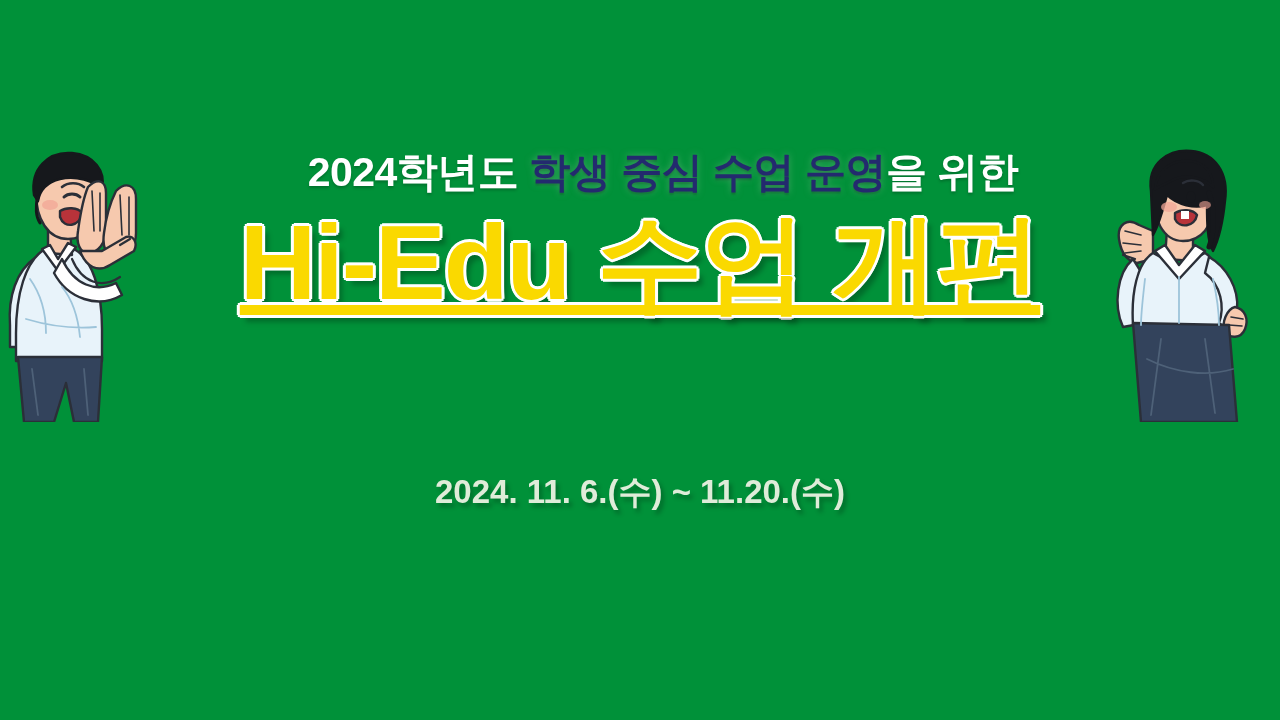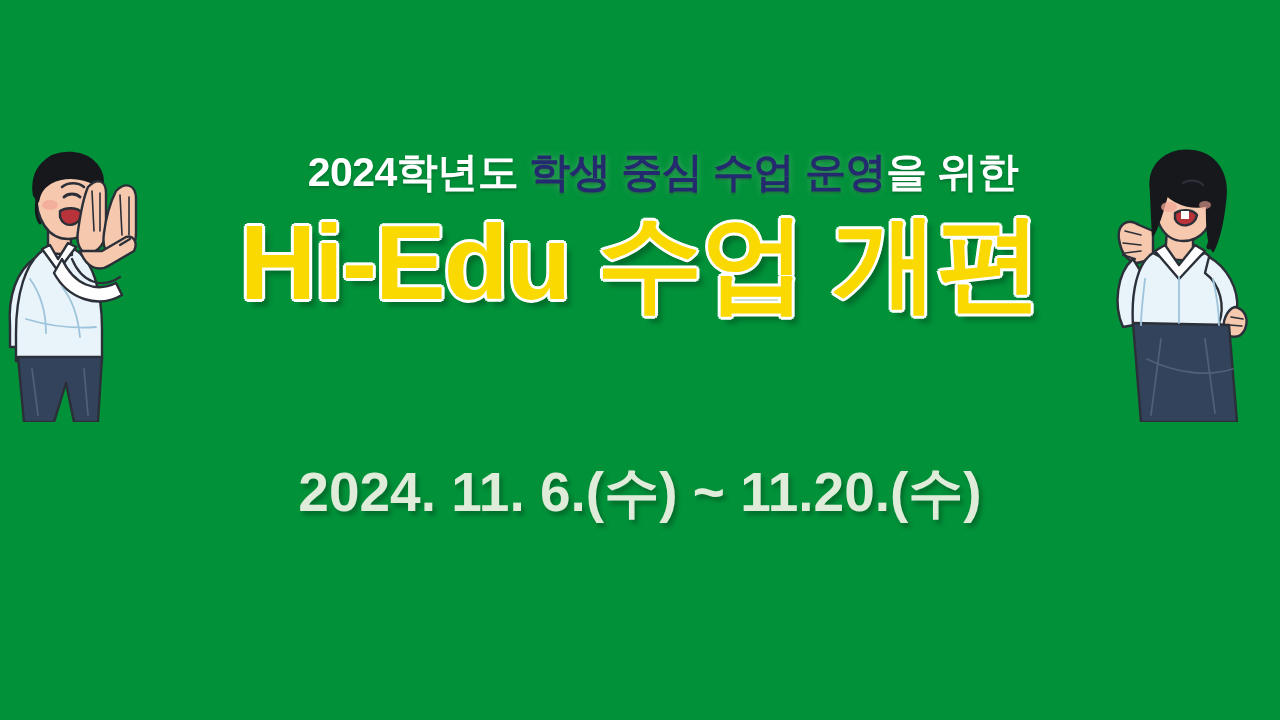--- a/index.html
+++ b/index.html
@@ -57,20 +57,21 @@
     font-size: 106px;
     font-weight: 800;
     line-height: 116px;
     letter-spacing: -2px;
     white-space: nowrap;
     color: #fad900;
     text-shadow:
        3px 0 0 #ffffff, -3px 0 0 #ffffff, 0 3px 0 #ffffff, 0 -3px 0 #ffffff,
        2px 2px 0 #ffffff, -2px 2px 0 #ffffff, 2px -2px 0 #ffffff, -2px -2px 0 #ffffff,
        6px 7px 5px rgba(0,0,0,0.25);
+    text-decoration: underline;
   }
 
   .subhead {
     position: absolute;
     left: 0;
     top: 322px;
     width: 1280px;
     font-size: 80px;
     font-weight: 800;
     line-height: 90px;
@@ -78,21 +79,21 @@
     white-space: nowrap;
     color: #ffffff;
     text-shadow: 5px 6px 5px rgba(0,0,0,0.24);
   }
 
   .daterange {
     position: absolute;
     left: 0;
     top: 466px;
     width: 1280px;
-    font-size: 55px;
+    font-size: 33px;
     font-weight: 700;
     line-height: 52px;
     letter-spacing: 0px;
     white-space: nowrap;
     color: #dfecd9;
     text-shadow: 3px 4px 4px rgba(0,0,0,0.25);
   }
 
   
   .figure {

